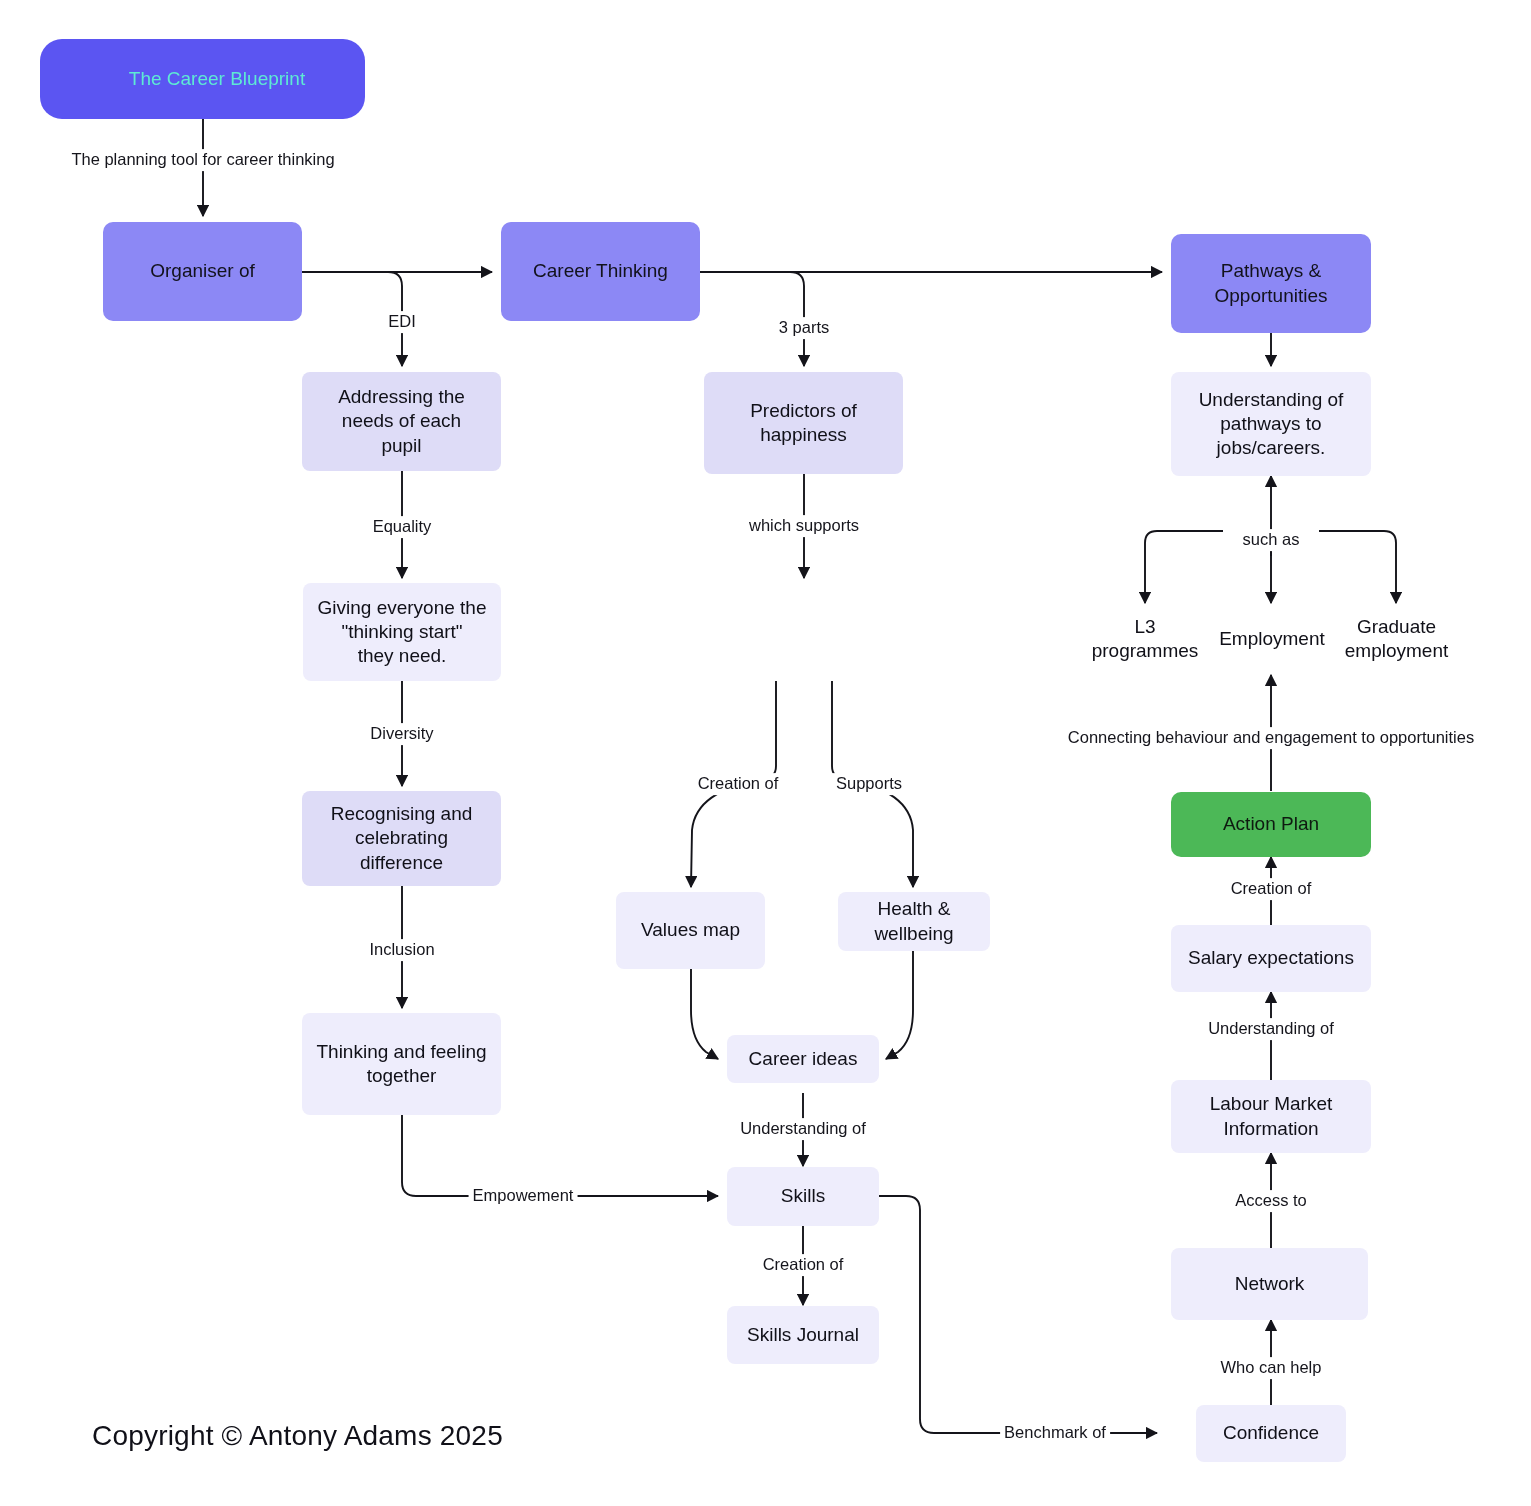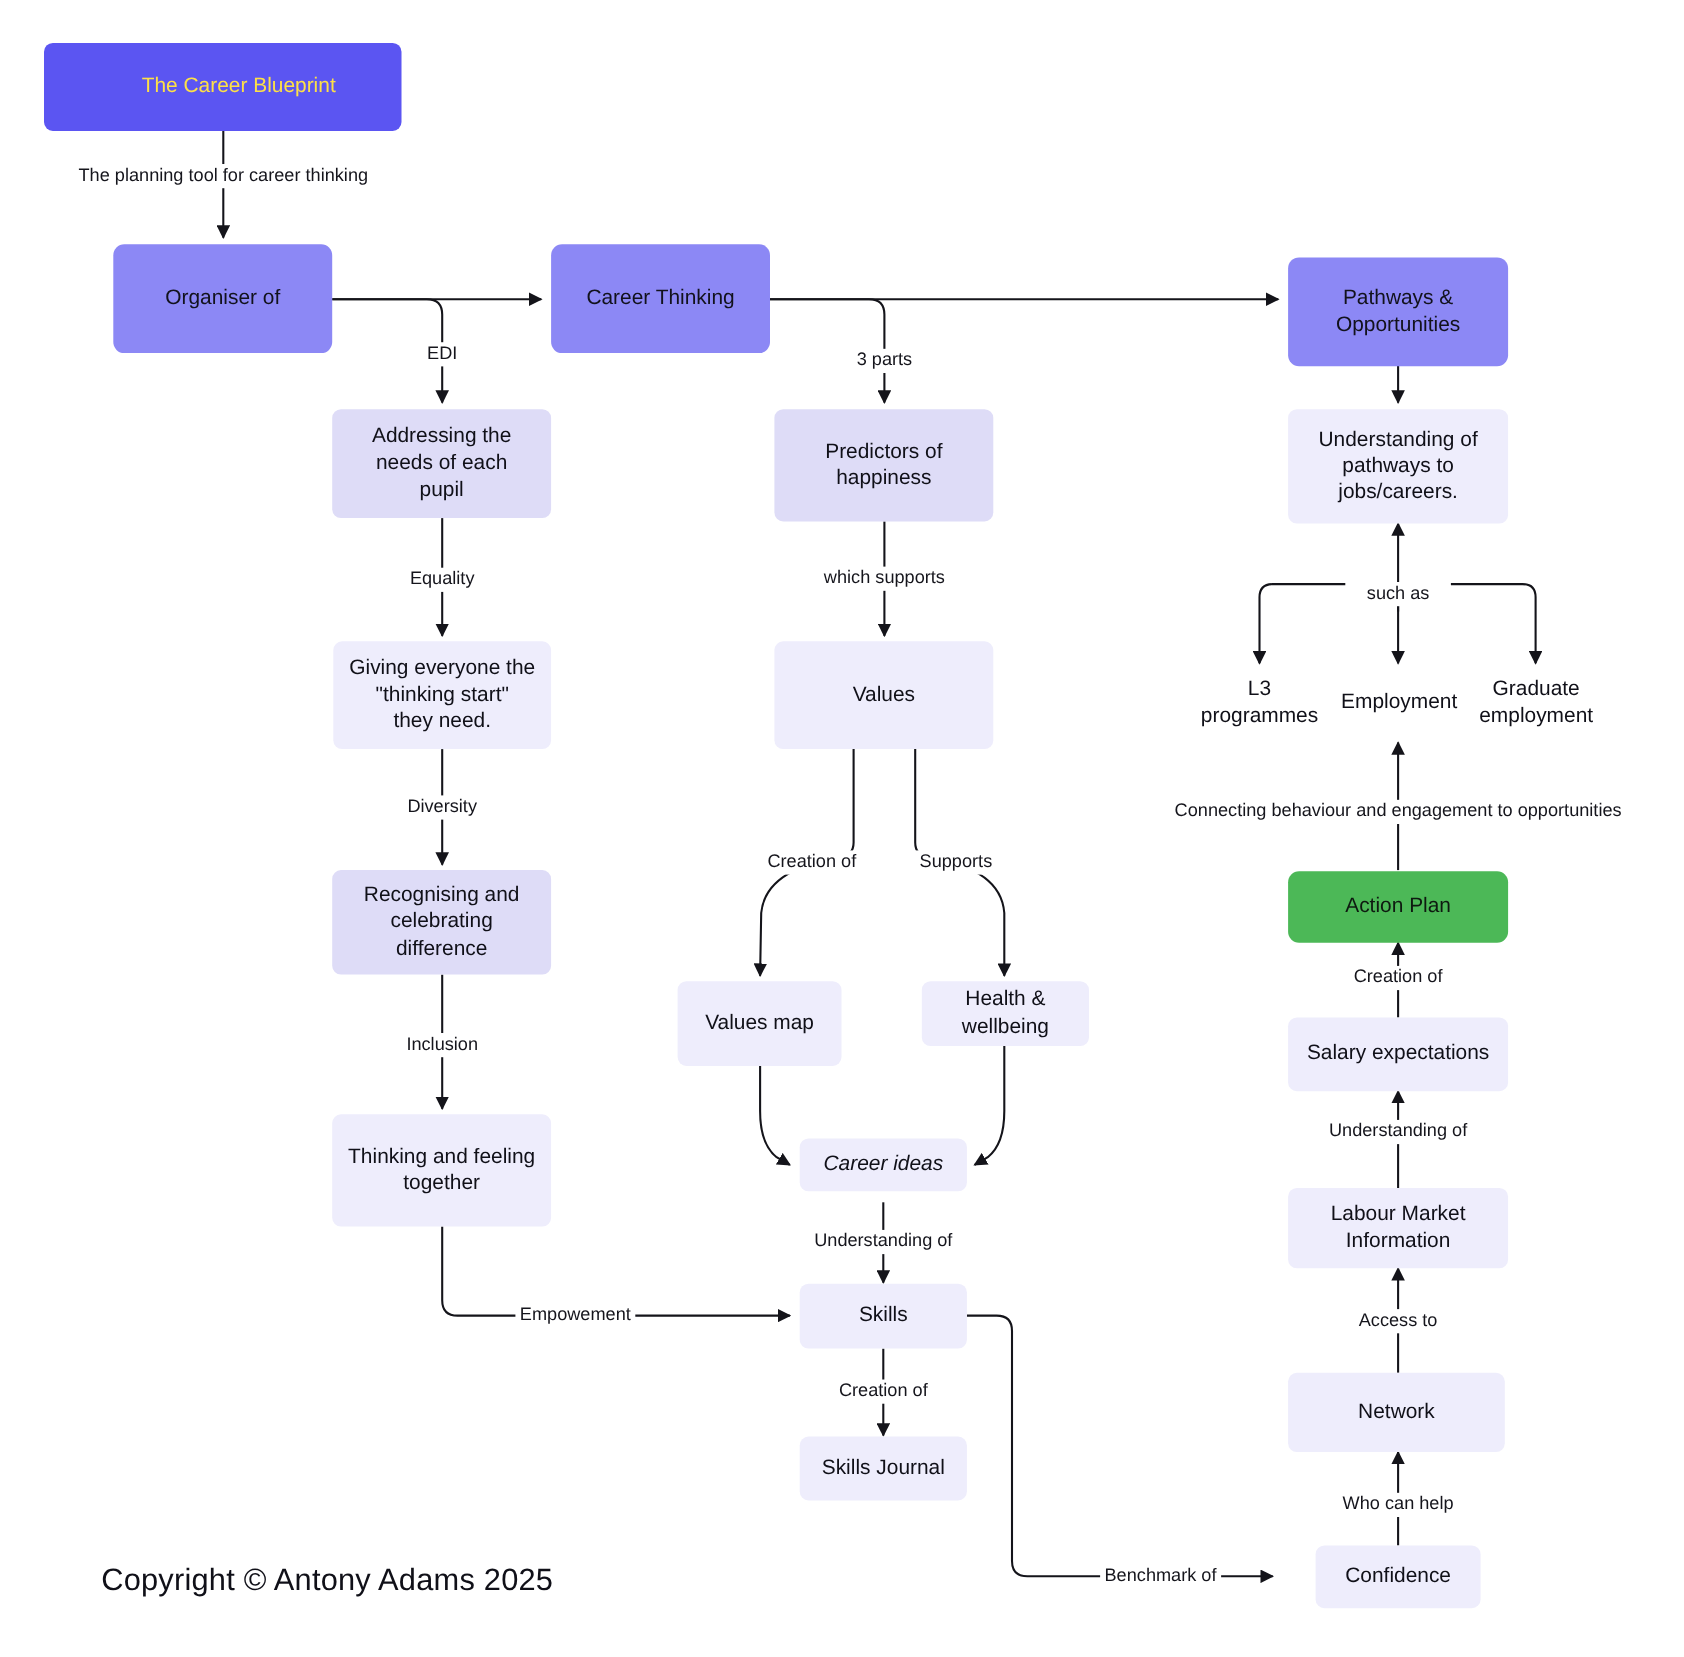--- a/index.html
+++ b/index.html
@@ -35,22 +35,22 @@
     text-align: center;
     border-radius: 8px;
     line-height: 1.28;
     font-size: 19px;
     color: #101018;
     padding: 4px 8px;
     white-space: pre-line;
   }
   .node.accent-strong {
     background: #5b55f2;
-    color: #fde047;
-    border-radius: 8px;
+    color: #5eead4;
+    border-radius: 22px;
     padding-left: 37px;
   }
   .node.accent-mid {
     background: #8c88f5;
     color: #12121c;
     border-radius: 10px;
   }
   .node.lav-deep {
     background: #dedcf7;
   }
@@ -172,21 +172,20 @@
 happiness</div>
 
   <div class="node lav-light" style="left:1171px; top:372px; width:200px; height:104px;">Understanding of
 pathways to
 jobs/careers.</div>
 
   <div class="node lav-light" style="left:303px; top:583px; width:198px; height:98px;">Giving everyone the
 "thinking start"
 they need.</div>
 
-  <div class="node lav-light" style="left:704px; top:583px; width:199px; height:98px;">Values</div>
 
   <div class="node bare" style="left:1075px; top:608px; width:140px; height:62px;">L3
 programmes</div>
 
   <div class="node bare" style="left:1203px; top:608px; width:138px; height:62px;">Employment</div>
 
   <div class="node bare" style="left:1330px; top:608px; width:133px; height:62px;">Graduate
 employment</div>
 
   <div class="node lav-deep" style="left:302px; top:791px; width:199px; height:95px;">Recognising and
@@ -198,21 +197,21 @@
   <div class="node lav-light" style="left:616px; top:892px; width:149px; height:77px;">Values map</div>
 
   <div class="node lav-light" style="left:838px; top:892px; width:152px; height:59px;">Health &amp;
 wellbeing</div>
 
   <div class="node lav-light" style="left:1171px; top:925px; width:200px; height:67px;">Salary expectations</div>
 
   <div class="node lav-light" style="left:302px; top:1013px; width:199px; height:102px;">Thinking and feeling
 together</div>
 
-  <div class="node lav-light" style="left:727px; top:1035px; width:152px; height:48px;font-style:italic;">Career ideas</div>
+  <div class="node lav-light" style="left:727px; top:1035px; width:152px; height:48px;">Career ideas</div>
 
   <div class="node lav-light" style="left:1171px; top:1080px; width:200px; height:73px;">Labour Market
 Information</div>
 
   <div class="node lav-light" style="left:727px; top:1167px; width:152px; height:59px;">Skills</div>
 
   <div class="node lav-light" style="left:1171px; top:1248px; width:197px; height:72px;">Network</div>
 
   <div class="node lav-light" style="left:727px; top:1306px; width:152px; height:58px;">Skills Journal</div>
 

